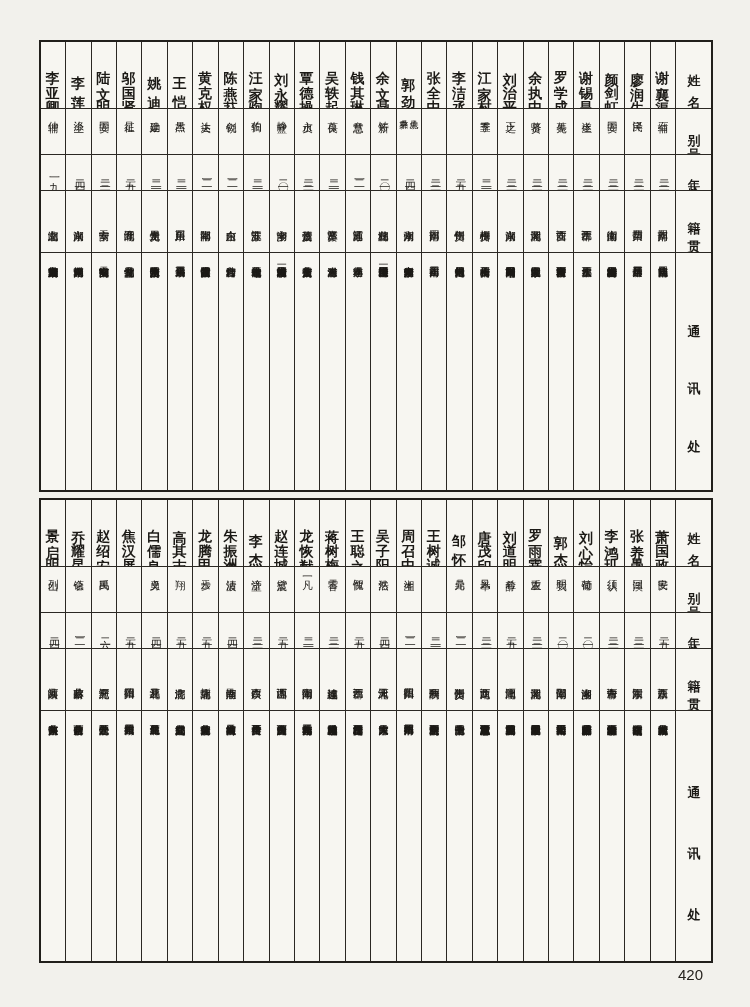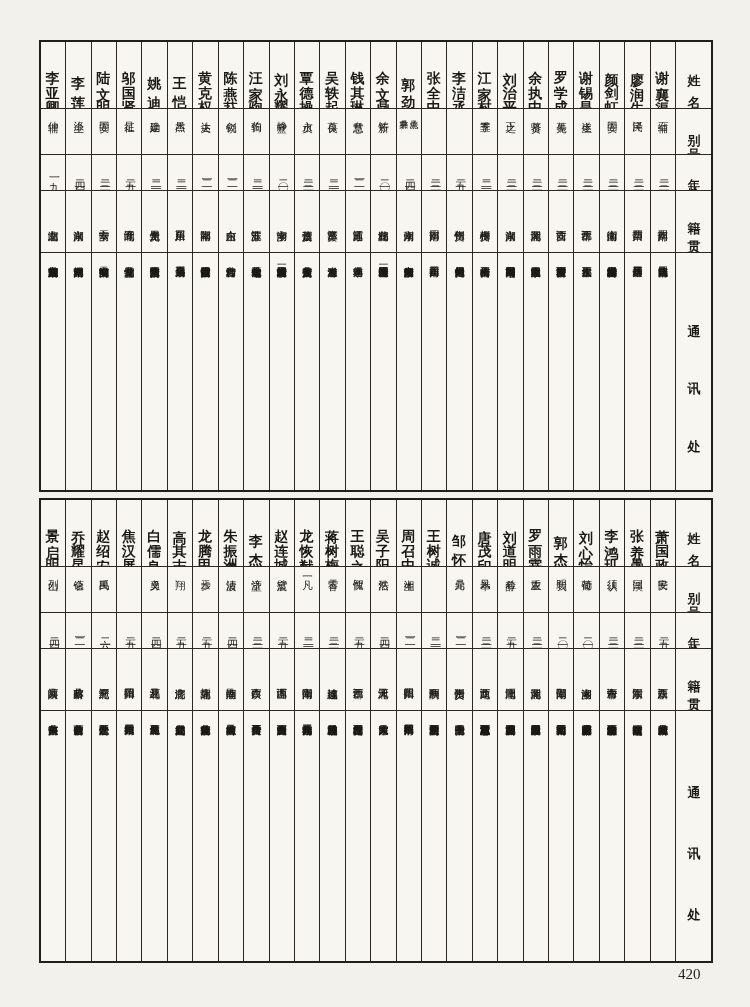--- a/index.html
+++ b/index.html
@@ -44,21 +44,21 @@
   .alias{font-size:10.5px;justify-content:flex-start;padding-top:4px;white-space:pre-line;line-height:1.1;}
   .alias.two{font-size:9px;letter-spacing:0;line-height:1.15;}
   .age{font-size:11px;letter-spacing:2px;}
   .native{font-size:10.5px;line-height:1.05;letter-spacing:0;}
   .addr{font-size:10px;line-height:1.12;justify-content:flex-start;padding-top:6px;letter-spacing:0;}
   .hcell{font-weight:bold;font-size:13px;justify-content:space-evenly;padding:3px 0;}
   .hcell.h-age{font-size:12px;letter-spacing:0;}
   .pagenum{
     position:absolute;top:966px;left:678px;
     font-size:15px;color:#26231e;
-    font-family:Liberation Serif, serif;
+    font-family:Liberation Sans, sans-serif;
   }
 </style>
 </head>
 <body>
 
 <div class="sheet">
   <div class="roster top">
       <div class="col header">
         <div class="cell hcell h-name">
           <span>姓</span>

